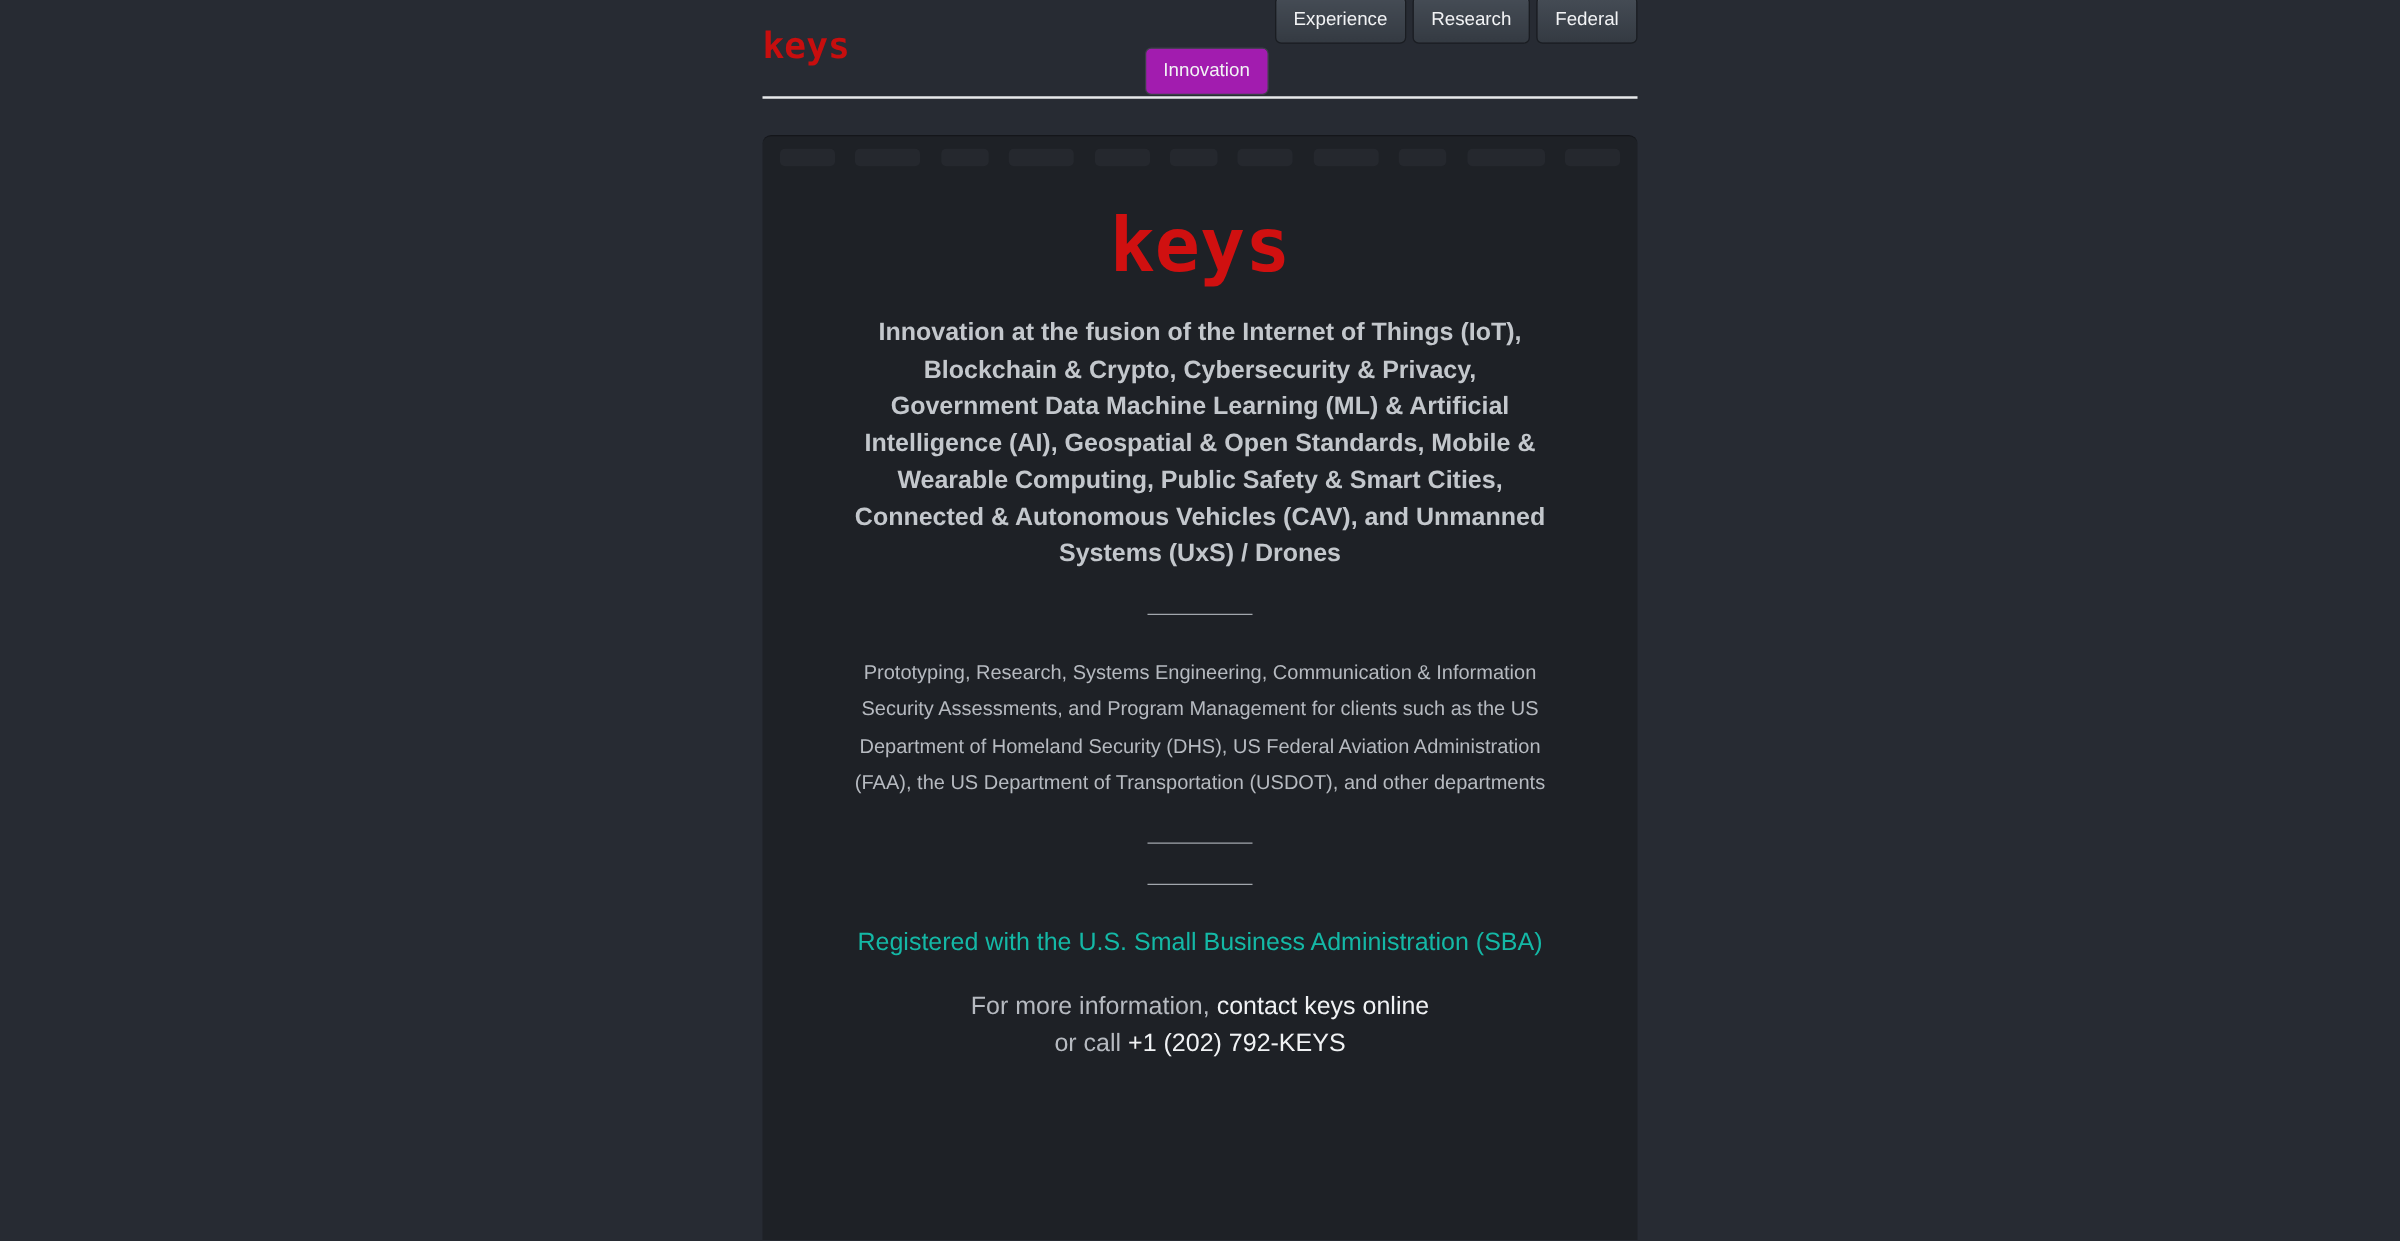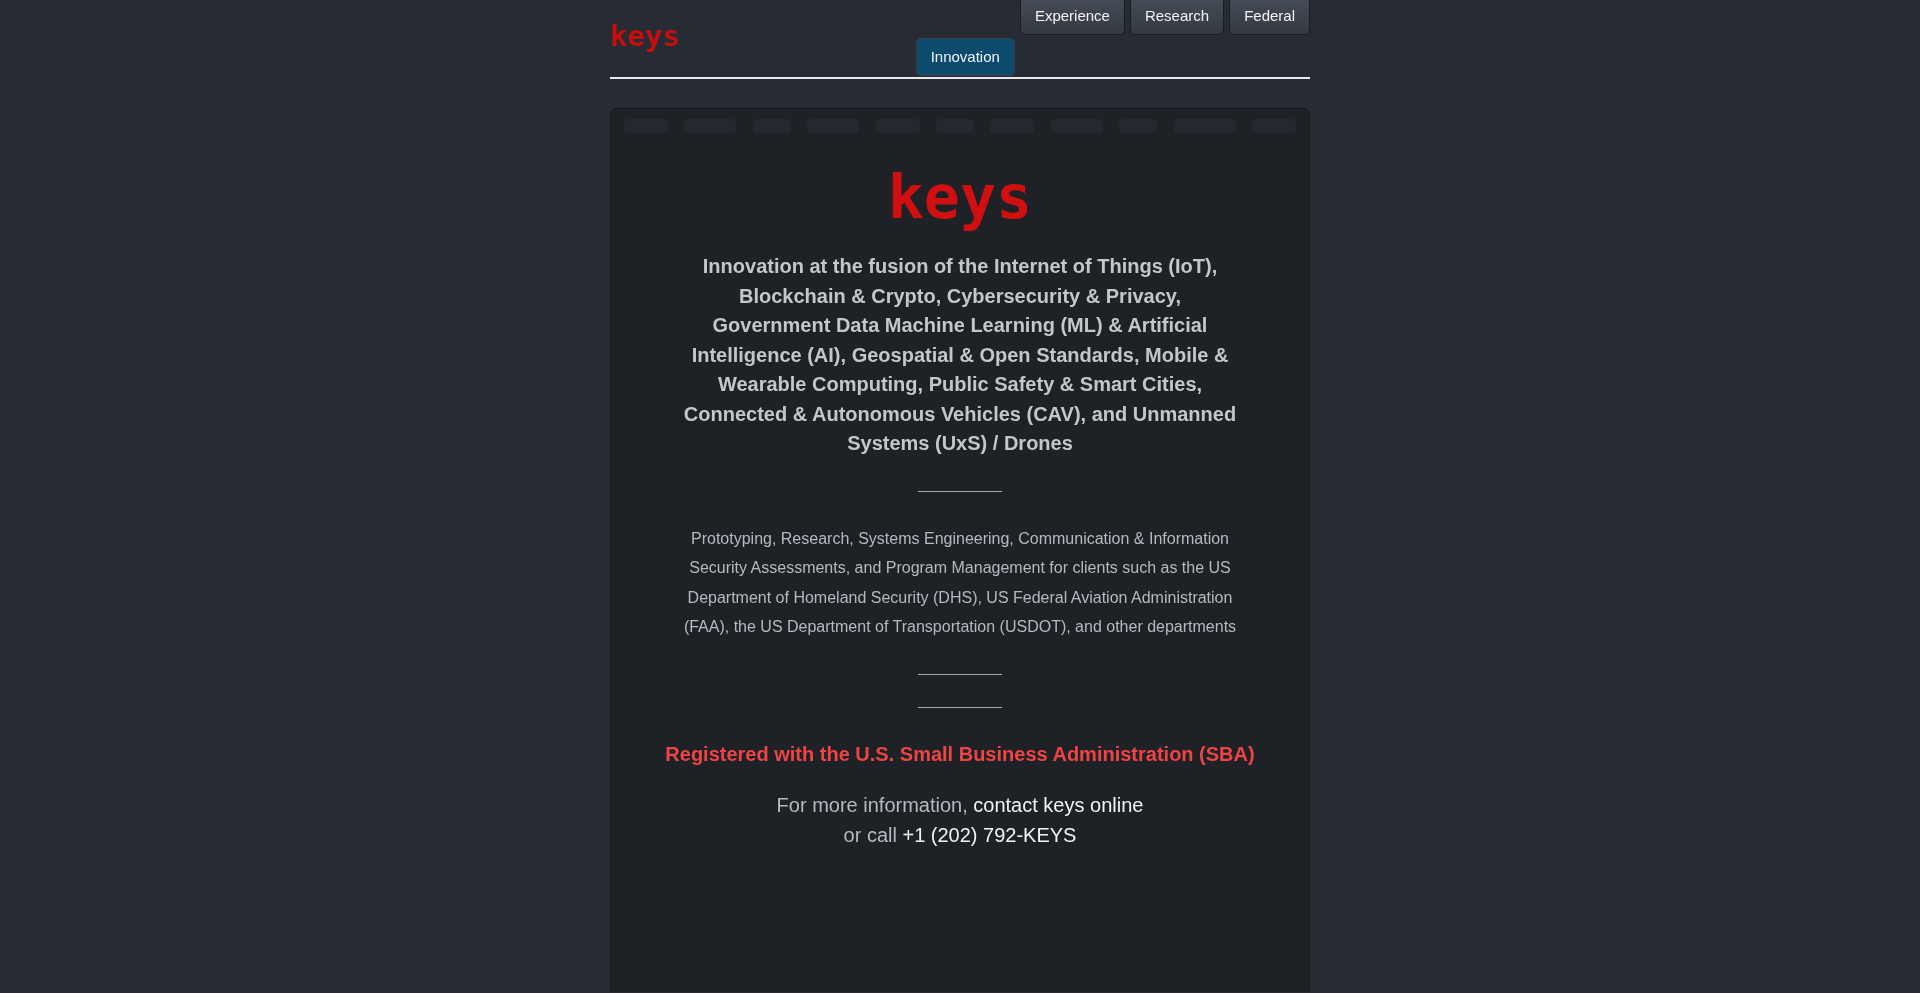--- a/index.html
+++ b/index.html
@@ -43,21 +43,21 @@
     padding: 0 14px;
     height: 38px;
     line-height: 36px;
     border-radius: 5px;
     background: linear-gradient(#454c55, #343a42);
     border: 1px solid #1a1d22;
     box-shadow: inset 0 1px 0 rgba(255,255,255,.07);
     cursor: pointer;
   }
   .nav-btn.active {
-    background: #0c4a6e;
+    background: #a21caf;
     border-color: #3c4148;
     box-shadow: none;
     margin-top: 41px;
   }
 
   .header-rule {
     border: 0;
     border-top: 2px solid #e7e9eb;
     margin: 17px 0 0;
   }
@@ -118,24 +118,23 @@
     font-size: 16px;
     color: #b6bac0;
     line-height: 29.5px;
     max-width: 588px;
     margin: 0 auto;
   }
   .body-text.narrow { max-width: 560px; }
 
   .registration {
     font-size: 20px;
-    color: #ef4444;
+    color: #14b8a6;
     line-height: 29.5px;
     margin: 0 auto;
-    font-weight: bold;
   }
 
   .contact-block {
     font-size: 20px;
     color: #b6bac0;
     line-height: 30px;
     margin-top: 21px;
   }
   .link {
     color: #f0f2f4;

